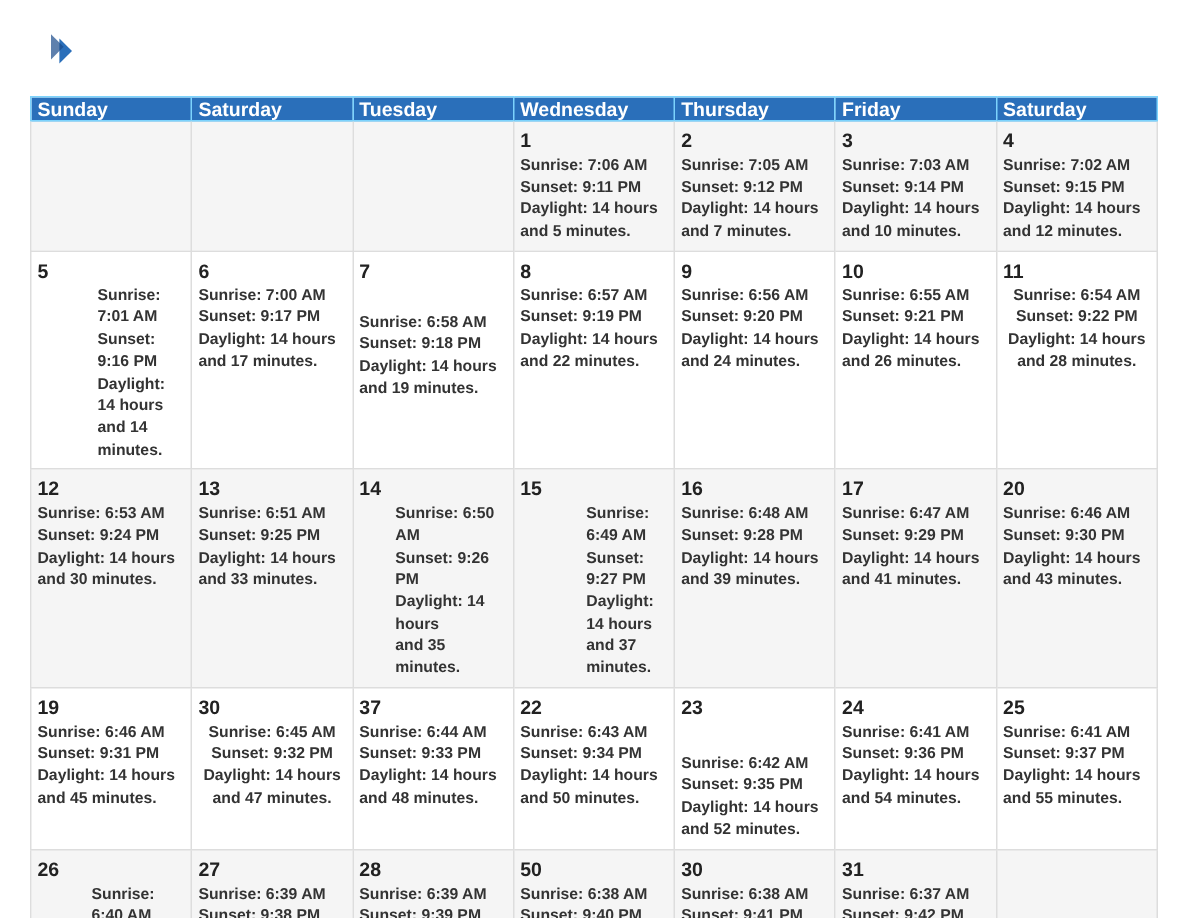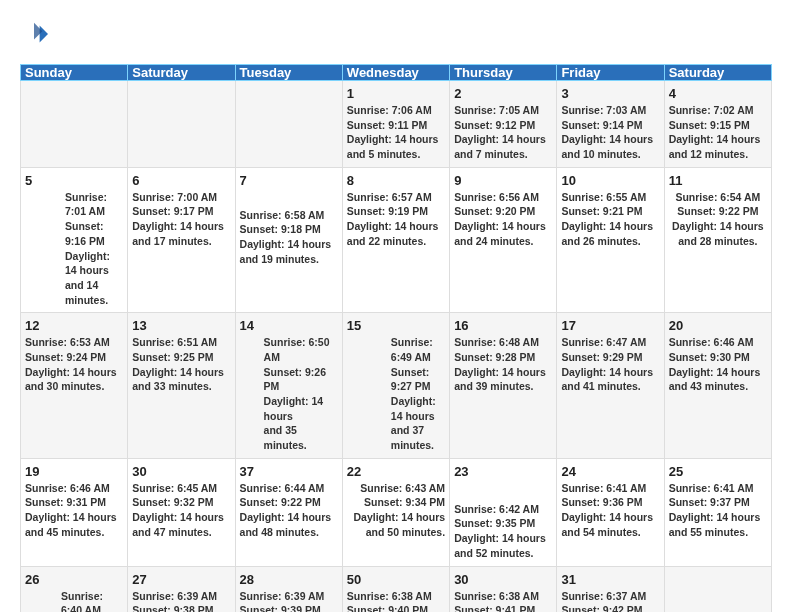--- a/index.html
+++ b/index.html
@@ -264,35 +264,35 @@
       <tr>
         <td>
           <span class="day-number">19</span>
           <div class="day-content" style="white-space: pre-line;">Sunrise: 6:46 AM
 Sunset: 9:31 PM
 Daylight: 14 hours
 and 45 minutes.</div>
         </td>
         <td>
           <span class="day-number">30</span>
-          <div class="day-content" style="white-space: pre-line;">Sunrise: 6:45 AM
+          <div class="day-content" style="white-space: pre-line; text-align: center;">Sunrise: 6:45 AM
 Sunset: 9:32 PM
 Daylight: 14 hours
 and 47 minutes.</div>
         </td>
         <td>
           <span class="day-number">37</span>
           <div class="day-content" style="white-space: pre-line;">Sunrise: 6:44 AM
-Sunset: 9:22 PM
+Sunset: 9:33 PM
 Daylight: 14 hours
 and 48 minutes.</div>
         </td>
         <td>
           <span class="day-number">22</span>
-          <div class="day-content" style="white-space: pre-line; text-align: right;">Sunrise: 6:43 AM
+          <div class="day-content" style="white-space: pre-line;">Sunrise: 6:43 AM
 Sunset: 9:34 PM
 Daylight: 14 hours
 and 50 minutes.</div>
         </td>
         <td>
           <span class="day-number">23</span>
           <div class="day-content" style="white-space: pre-line; margin-top: 23px;">Sunrise: 6:42 AM
 Sunset: 9:35 PM
 Daylight: 14 hours
 and 52 minutes.</div>

